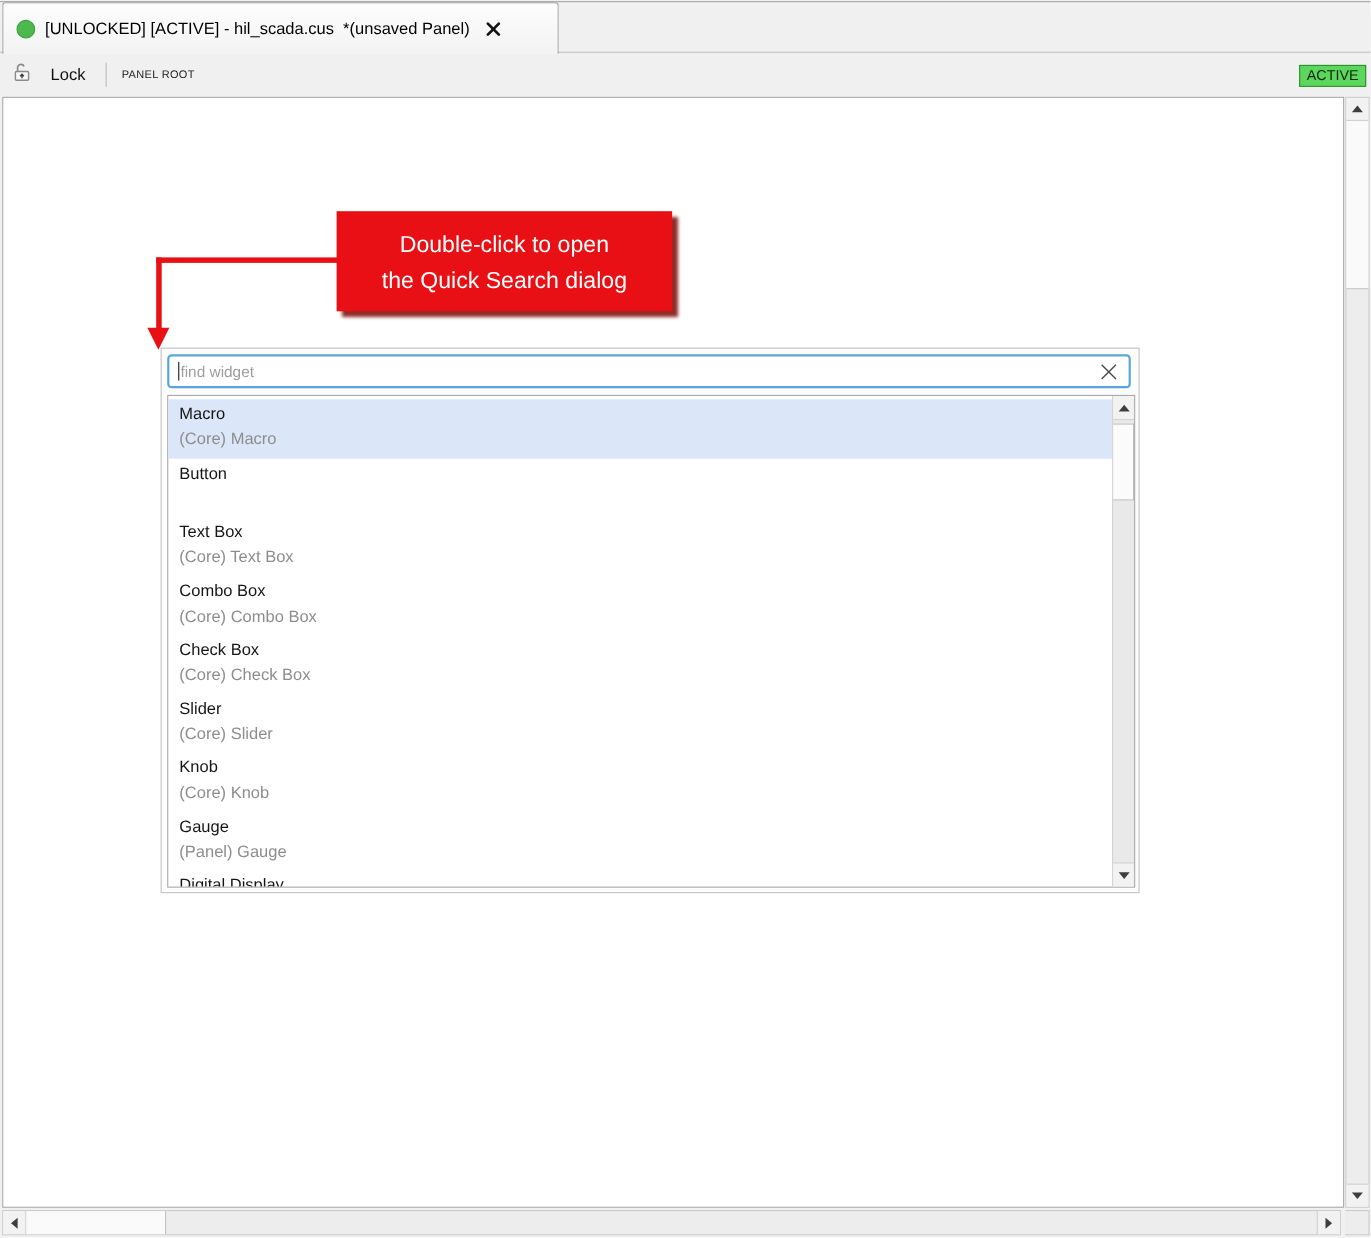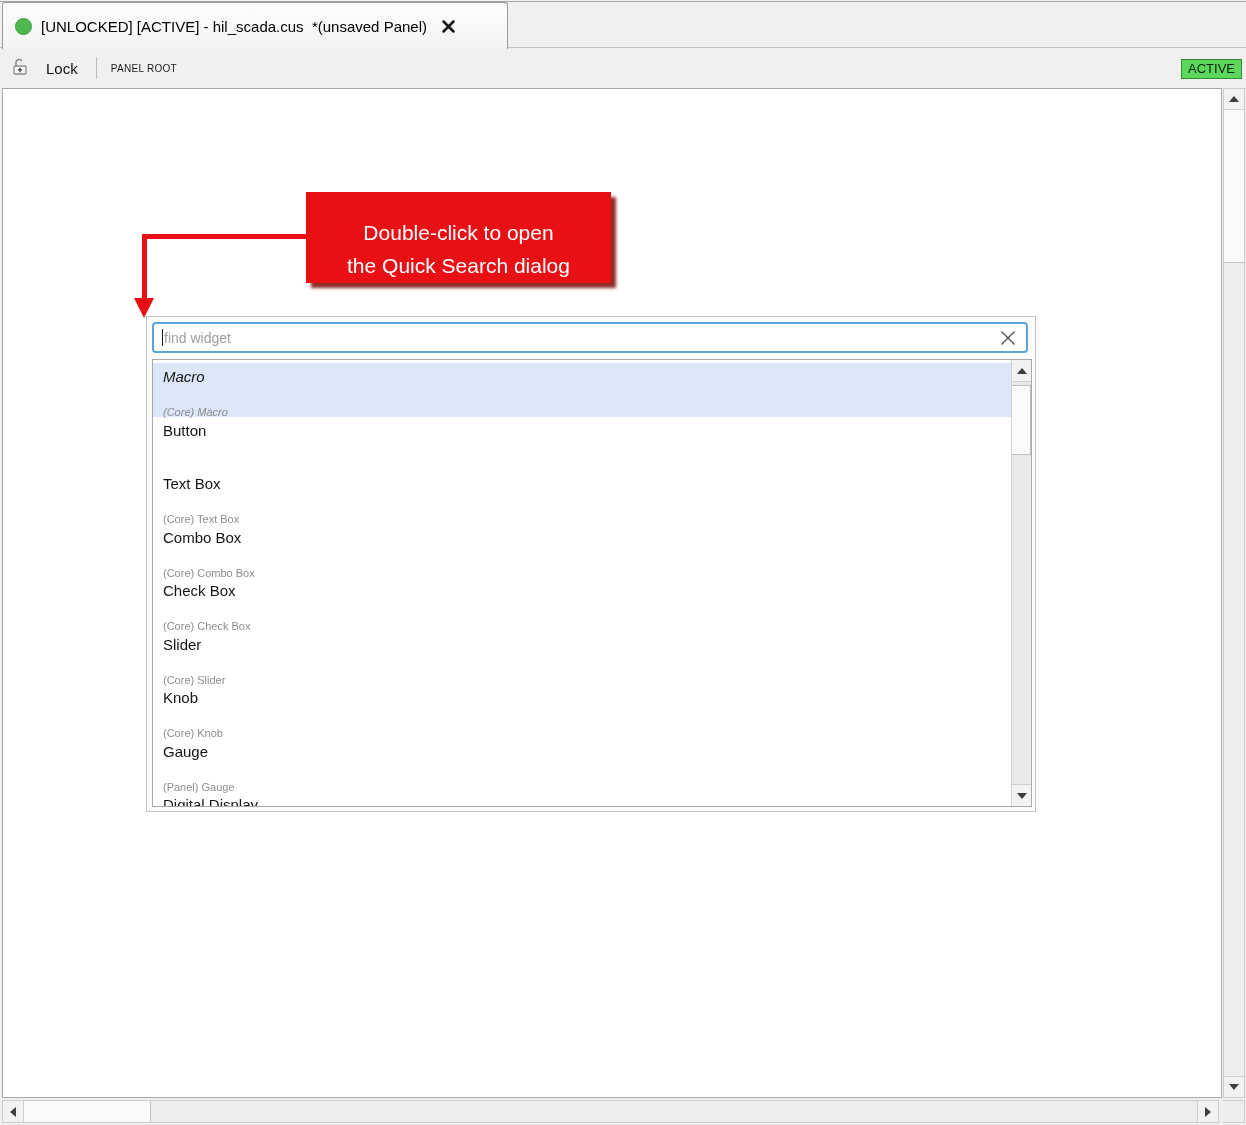--- a/index.html
+++ b/index.html
@@ -26,43 +26,43 @@
   .active-badge { position:absolute; right:4px; top:10px; height:20px; line-height:18px; padding:0 6px;
                   background:var(--active-badge-bg,#5cd65c); border:1px solid var(--active-badge-border,#2f8f2f);
                   font-size:13px; color:#042604; }
 
   
   .canvas { position:absolute; left:2px; top:88px; width:1220px; height:1010px; background:#fff; border:1px solid #a9a9a9; overflow:hidden; }
 
   
   .callout { position:absolute; left:303px; top:103px; width:305px; height:91px; background:var(--callout-bg,#e81014);
              box-shadow:5px 5px 3px var(--callout-shadow,#8f2e28); color:#fff; text-align:center;
-             font-size:21px; line-height:33px; padding-top:24px; z-index:3; }
+             font-size:21px; line-height:33px; padding-top:14px; z-index:3; }
   .arrow-h { position:absolute; left:139px; top:145px; width:166px; height:5px; background:var(--callout-bg,#e81014); z-index:3; }
   .arrow-v { position:absolute; left:139px; top:145px; width:5px; height:66px; background:var(--callout-bg,#e81014); z-index:3; }
   .arrow-head { position:absolute; left:131px; top:209px; width:0; height:0;
                 border-left:10px solid transparent; border-right:10px solid transparent;
                 border-top:20px solid var(--callout-bg,#e81014); z-index:3; }
 
   
   .qs-dialog { position:absolute; left:143px; top:227px; width:890px; height:496px; background:#fcfcfc; border:1px solid #c2c2c2; z-index:2; }
   .qs-inputwrap { position:absolute; left:5px; top:5px; width:876px; height:31px; background:#fff;
                   border:2px solid var(--search-focus-border,#58a5dc); border-radius:4px; display:flex; align-items:center; }
   .qs-caret { width:1px; height:17px; background:#1a1a1a; margin-left:8px; flex:none; }
   .qs-input { flex:1; border:none; outline:none; background:transparent; font-size:14px; color:#be185d; padding-left:1px;
               font-family:"Liberation Sans","DejaVu Sans",sans-serif; }
   .qs-input::placeholder { color:#9e9e9e; opacity:1; }
   .qs-clear { width:24px; height:24px; margin-right:6px; display:flex; align-items:center; justify-content:center; cursor:pointer; flex:none; }
 
   .qs-list { position:absolute; left:5px; top:42px; width:880px; height:448px; background:#fff; border:1px solid #a9a9a9; overflow:hidden; }
   .qs-rows { position:absolute; left:0; top:0; right:20px; bottom:0; padding-top:3px; overflow:hidden; }
   .qs-row { height:53.5px; padding:3px 0 0 10px; }
-  .qs-row.selected { background:var(--selected-item-bg,#dbe6f8);font-style:italic; }
+  .qs-row.selected { background:var(--selected-item-bg,#dbe6f8); }
   .qs-title { font-size:15px; line-height:21px; color:#151515; }
-  .qs-sub { font-size:11px; line-height:19px; color:#8d8d8d; margin-top:16px; }
+  .qs-sub { font-size:15px; line-height:19px; color:#8d8d8d; margin-top:3px; }
 
   
   .sb-btn { background:#f2f2f2; display:flex; align-items:center; justify-content:center; }
   .tri { width:0; height:0; }
   .tri-up   { border-left:5px solid transparent; border-right:5px solid transparent; border-bottom:6px solid #3e3e3e; }
   .tri-down { border-left:5px solid transparent; border-right:5px solid transparent; border-top:6px solid #3e3e3e; }
   .tri-left { border-top:5px solid transparent; border-bottom:5px solid transparent; border-right:6px solid #3e3e3e; }
   .tri-right{ border-top:5px solid transparent; border-bottom:5px solid transparent; border-left:6px solid #3e3e3e; }
 
   .qs-scroll { position:absolute; right:0; top:0; width:20px; height:100%; background:#e9e9e9; border-left:1px solid #d2d2d2; }

